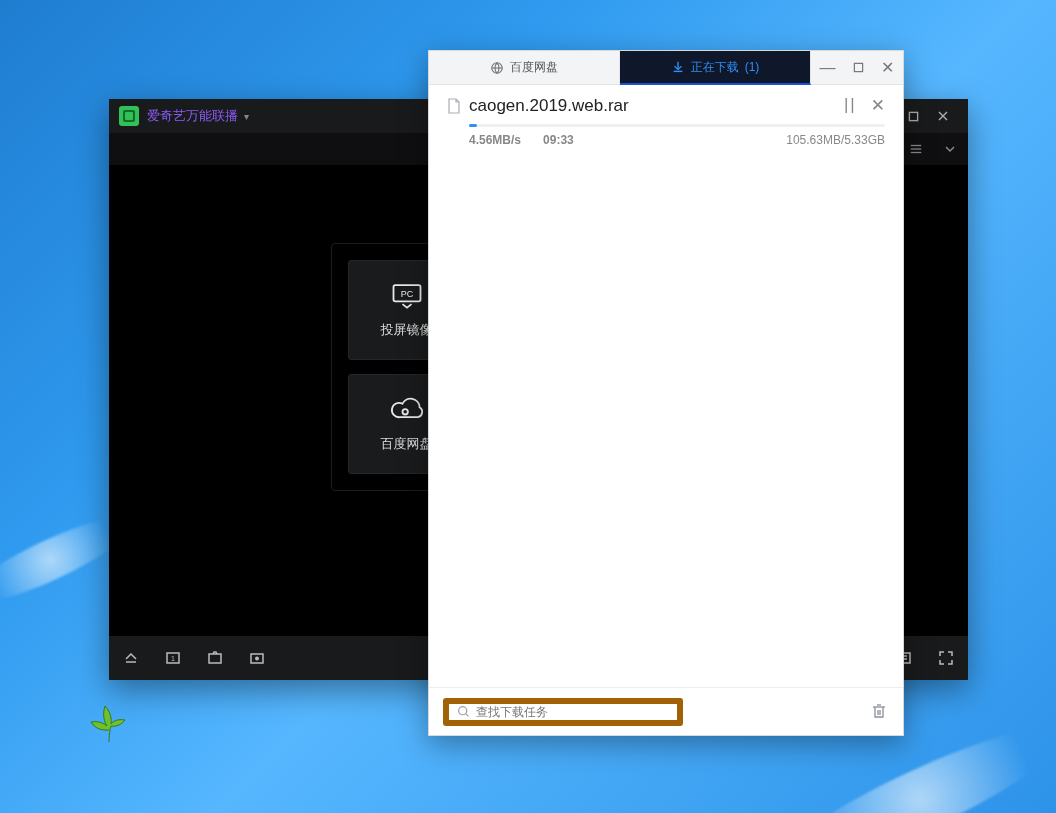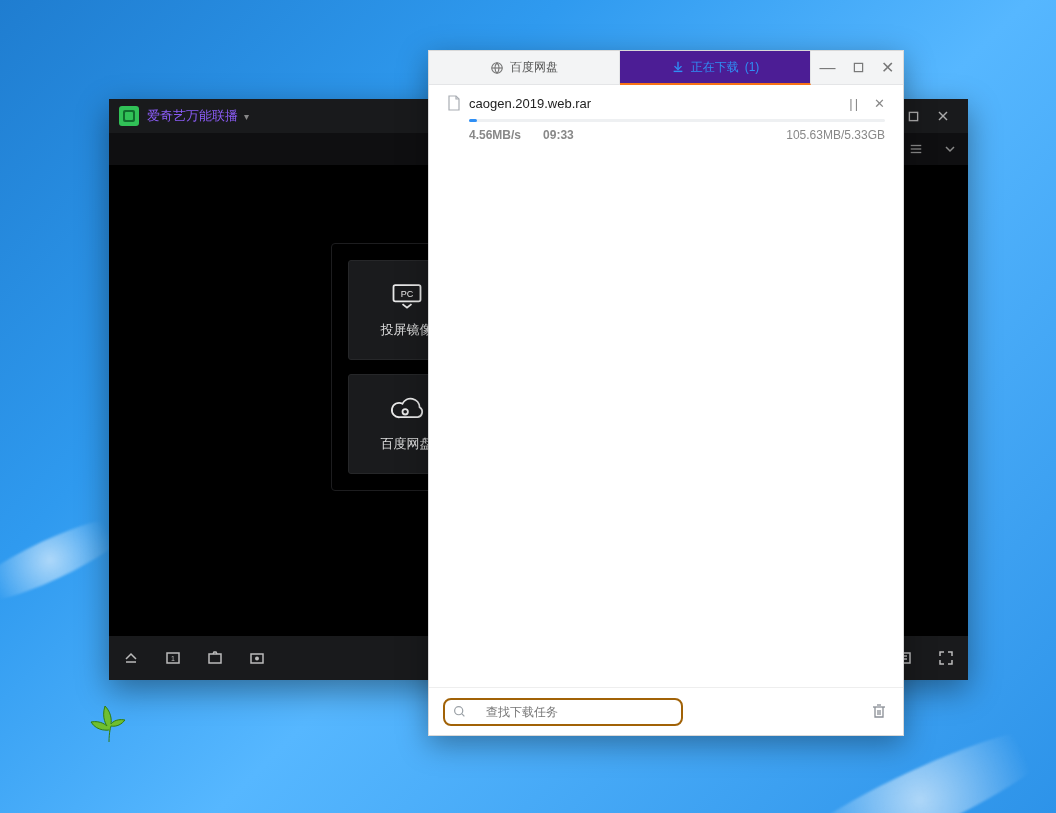--- a/index.html
+++ b/index.html
@@ -31,38 +31,38 @@
 .card.hidden-col { visibility: hidden; } 
 
 .iqiyi-foot { height: 44px; background: #191a1c; display: flex; align-items: center; padding: 0 12px; gap: 22px; color: #999; }
 .iqiyi-foot .ftool { width: 20px; height: 20px; display: flex; align-items: center; justify-content: center; cursor: pointer; }
 .iqiyi-foot svg { stroke: #bbb; fill: none; stroke-width: 1.5; }
 
 
 .bdn-window { position: absolute; left: 428px; top: 50px; width: 476px; height: 686px; background: #fff; box-shadow: 0 8px 28px rgba(0,0,0,.35); display: flex; flex-direction: column; border: 1px solid #d9d9d9; }
 .bdn-tabs { height: 34px; display: flex; background: #f3f4f5; border-bottom: 1px solid #e4e5e7; }
 .bdn-tab { flex: 1; display: flex; align-items: center; justify-content: center; gap: 6px; font-size: 12px; color: #555; border-right: 1px solid #e4e5e7; cursor: pointer; }
-.bdn-tab.active { background: #4c1d95; color: #2f8ff5; border-bottom: 2px solid #f97316; margin-bottom: -1px; }
+.bdn-tab.active { background: #0f172a; color: #2f8ff5; border-bottom: 2px solid #1d4ed8; margin-bottom: -1px; }
 .bdn-tab svg { width: 14px; height: 14px; }
 .bdn-wnd-ctrl { width: 92px; display: flex; align-items: center; justify-content: space-around; }
 .bdn-wnd-ctrl span, .bdn-wnd-ctrl div { color: #777; font-size: 14px; cursor: pointer; }
 
 .bdn-item { padding: 10px 18px 8px 18px; }
-.bdn-item .row1 { display: flex; align-items: center; gap: 8px; font-size: 13px; color: #222; }
+.bdn-item .row1 { display: flex; align-items: center; gap: 8px; font-size: 17px; color: #222; }
 .bdn-item .fico { width: 14px; height: 16px; }
 .bdn-item .actions { margin-left: auto; display: flex; gap: 14px; color: #888; }
 .bdn-item .actions span { cursor: pointer; }
 .bdn-item .bar { margin: 8px 0 6px 22px; height: 3px; background: #eef0f2; border-radius: 2px; position: relative; }
 .bdn-item .bar .fill { position: absolute; left: 0; top: 0; height: 100%; background: #2f8ff5; border-radius: 2px; }
 .bdn-item .row2 { display: flex; font-size: 12px; color: #888; padding-left: 22px; }
 .bdn-item .row2 .sp { flex: 0 0 auto; margin-right: 22px; font-weight: bold; }
 .bdn-item .row2 .sz { margin-left: auto; }
 
 .bdn-footer { margin-top: auto; height: 48px; border-top: 1px solid #eee; display: flex; align-items: center; padding: 0 14px; gap: 10px; }
-.bdn-search { flex: 0 0 240px; height: 28px; border: 2px solid #a16207; border-radius: 8px; display: flex; align-items: center; padding: 0 8px; gap: 20px; color: #888; font-size: 12px; }
+.bdn-search { flex: 0 0 240px; height: 28px; border: 6px solid #a16207; border-radius: 3px; display: flex; align-items: center; padding: 0 8px; gap: 6px; color: #888; font-size: 12px; }
 .bdn-search input { border: none; outline: none; flex: 1; font-size: 12px; color: #333; background: transparent; }
 .bdn-trash { margin-left: auto; width: 18px; height: 18px; color: #888; cursor: pointer; }
 
 
 .sprout { position: absolute; left: 86px; top: 702px; width: 46px; height: 42px; }
 .sprout svg { width: 100%; height: 100%; }
 </style>
 </head>
 <body>
 

